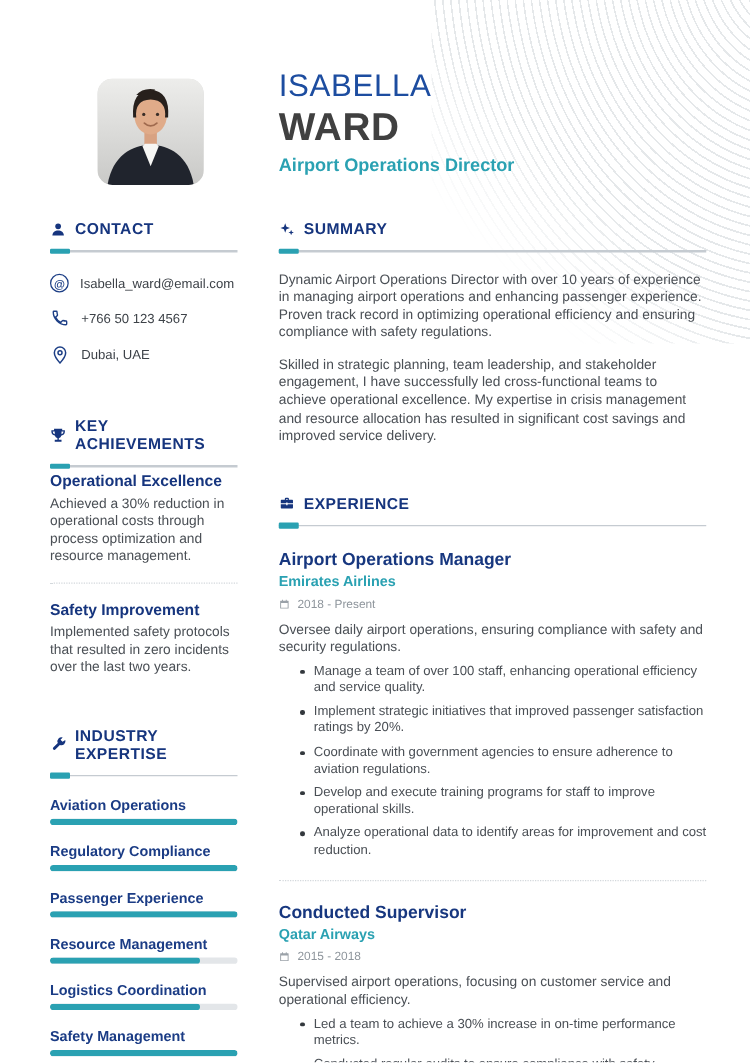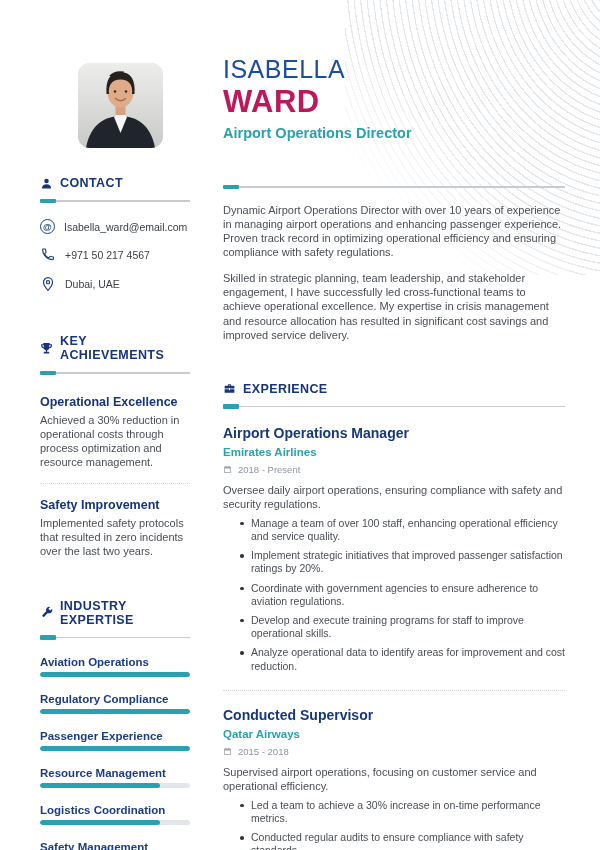--- a/index.html
+++ b/index.html
@@ -16,21 +16,21 @@
             mask-image:linear-gradient(225deg,#000 52%,transparent 78%);
   }
   
   .photo{
     position:absolute;left:78px;top:63px;width:85px;height:85px;
     border-radius:12px;overflow:hidden;background:#dddddb;
   }
   .photo svg{display:block;width:100%;height:100%;}
   .name-block{position:absolute;left:223px;top:56px;}
   .first-name{font-size:25px;letter-spacing:.5px;color:#1d4da0;font-weight:500;line-height:1.1;}
-  .last-name{font-size:31px;letter-spacing:.5px;color:#be185d;font-weight:800;line-height:1.15;}
+  .last-name{font-size:31px;letter-spacing:.5px;color:#404040;font-weight:800;line-height:1.15;}
   .job-title{margin-top:6px;font-size:14.5px;font-weight:700;color:#2aa1b2;}
   
   .columns{position:absolute;top:176px;left:40px;width:525px;display:flex;gap:33px;}
   .col-left{width:150px;flex:0 0 150px;}
   .col-right{flex:1;min-width:0;}
   
   .sec-head{display:flex;align-items:center;gap:7px;color:#16357e;font-size:12.5px;font-weight:800;letter-spacing:.4px;}
   .sec-head .ic{width:13px;height:13px;flex:0 0 13px;display:inline-flex;}
   .sec-head .ic svg{width:13px;height:13px;fill:#16357e;}
   .rule{position:relative;height:5px;margin-top:8px;}
@@ -40,21 +40,21 @@
   
   .contact-list{margin-top:16px;}
   .contact-item{display:flex;align-items:center;gap:9px;margin-bottom:13px;font-size:10.5px;color:#3d4248;}
   .cicon{
     width:15px;height:15px;flex:0 0 15px;border:1.4px solid #1d3f86;border-radius:50%;
     color:#1d3f86;font-size:9px;font-weight:700;display:flex;align-items:center;justify-content:center;box-sizing:border-box;
   }
   .oicon{width:16px;height:16px;flex:0 0 16px;display:inline-flex;}
   .oicon svg{width:16px;height:16px;stroke:#1d3f86;fill:none;stroke-width:1.8;}
   
-  .ach-list{margin-top:20px;}
+  .ach-list{margin-top:3px;}
   .ach-title{font-size:12.5px;font-weight:800;color:#16357e;margin-bottom:4px;}
   .ach-text{font-size:11px;line-height:1.28;color:#4a4f55;}
   .dot-div{border-top:1.5px dotted #d3d8dc;margin:14px 0;}
   
   .skills{margin-top:16px;}
   .skill{margin-bottom:6px;}
   .skill-label{font-size:11.5px;font-weight:800;color:#1b3c85;margin-bottom:4px;margin-top:16px;}
   .skill-track{height:5px;background:#e3e6e9;border-radius:3px;overflow:hidden;}
   .skill-fill{height:100%;background:#2aa1b2;border-radius:3px;}
   
@@ -128,21 +128,21 @@
           <div class="contact-item">
             <span class="cicon">@</span>
             <span>Isabella_ward@email.com</span>
           </div>
           <div class="contact-item">
             <span class="oicon">
               <svg viewBox="0 0 24 24">
                   <path d="M6.8,10.5 c1.4,2.9 3.8,5.3 6.7,6.7 l2.2,-2.2 c0.3,-0.3 0.7,-0.4 1,-0.2 c1.1,0.4 2.3,0.6 3.6,0.6 c0.5,0 0.9,0.4 0.9,0.9 V19.4 c0,0.5 -0.4,0.9 -0.9,0.9 C11.5,20.3 3.7,12.5 3.7,3.7 c0,-0.5 0.4,-0.9 0.9,-0.9 h3.1 c0.5,0 0.9,0.4 0.9,0.9 c0,1.3 0.2,2.5 0.6,3.6 c0.1,0.3 0,0.7 -0.2,1 Z" transform="translate(0.5 0.5) scale(0.92)"></path>
                 </svg>
             </span>
-            <span>+971 50 217 4567</span>
+            <span>+766 50 123 4567</span>
           </div>
           <div class="contact-item">
             <span class="oicon">
               <svg viewBox="0 0 24 24">
                   <path d="M12,2.5 a6.8,6.8 0 0 0 -6.8,6.8 C5.2,14.2 12,21.5 12,21.5 s6.8,-7.3 6.8,-12.2 A6.8,6.8 0 0 0 12,2.5 Z"></path>
                   <circle cx="12" cy="9.2" r="2.4"></circle>
                 </svg>
             </span>
             <span>Dubai, UAE</span>
           </div>
@@ -219,20 +219,29 @@
                 <div class="skill-fill" style="width: 100%;"></div>
               </div>
           </div>
         </div>
       </div>
     </div>
 
     <div class="col-right">
 
       <div class="section">
+        <div class="sec-head">
+          <span class="ic">
+            <svg viewBox="0 0 24 24">
+                <path d="M9.5,3 l1.9,5.3 L16.5,10 l-5.1,1.8 L9.5,17 l-1.8,-5.2 L2.5,10 l5.2,-1.7 Z"></path>
+                <path d="M18.3,12.5 l1.1,2.9 2.9,1.1 -2.9,1.1 -1.1,2.9 -1.1,-2.9 -2.9,-1.1 2.9,-1.1 Z"></path>
+              </svg>
+          </span>
+          <span>SUMMARY</span>
+        </div>
         <div class="rule"></div>
         <div class="summary-text">
           <p>Dynamic Airport Operations Director with over 10 years of experience in managing airport operations and enhancing passenger experience. Proven track record in optimizing operational efficiency and ensuring compliance with safety regulations.</p>
           <p>Skilled in strategic planning, team leadership, and stakeholder engagement, I have successfully led cross-functional teams to achieve operational excellence. My expertise in crisis management and resource allocation has resulted in significant cost savings and improved service delivery.</p>
         </div>
       </div>
 
       <div class="section exp-section">
         <div class="sec-head">
           <span class="ic">

